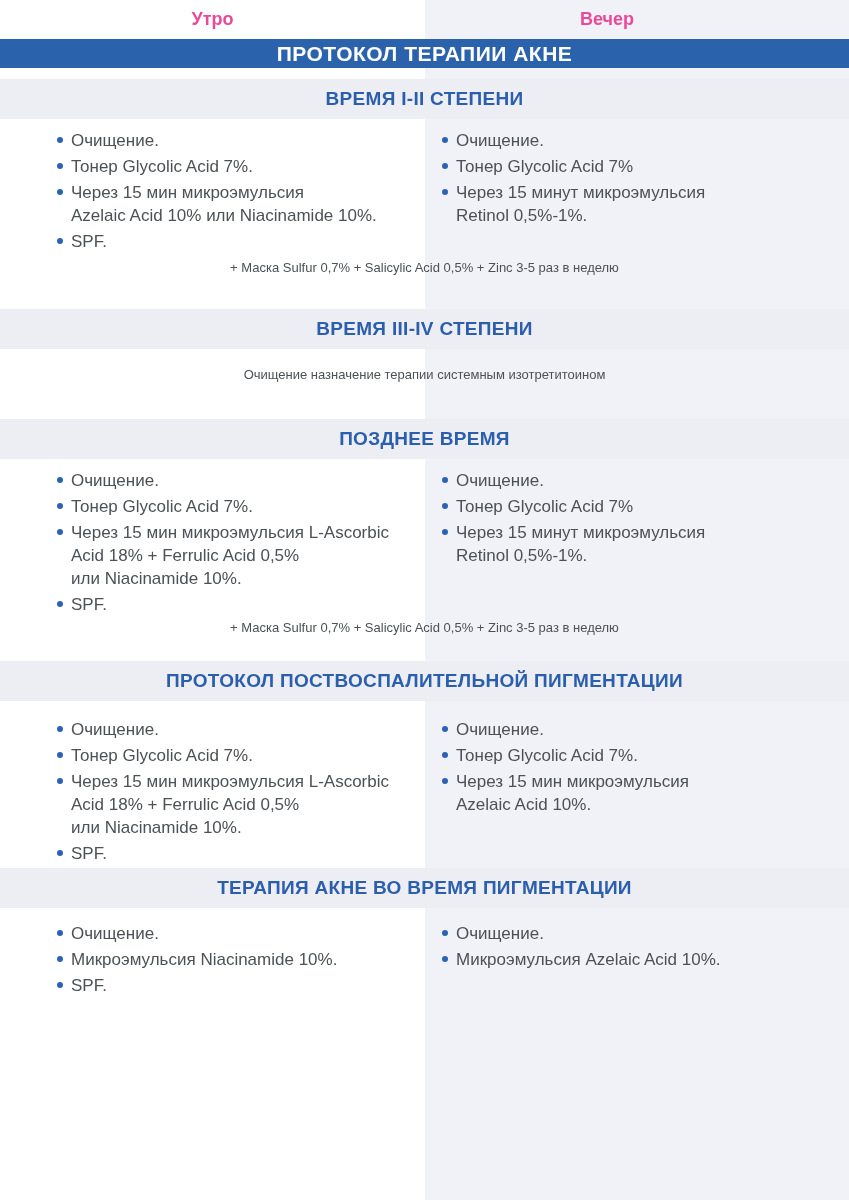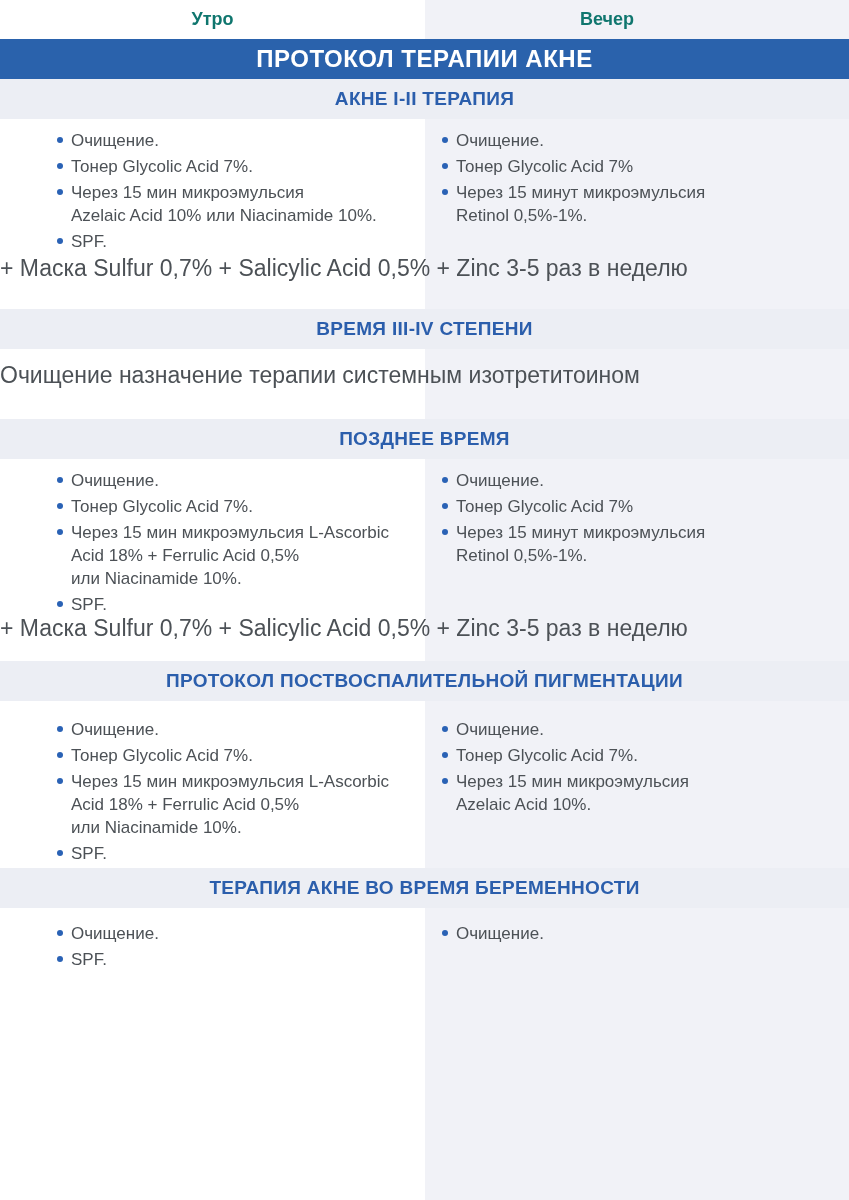--- a/index.html
+++ b/index.html
@@ -13,28 +13,28 @@
   .evening-bg {
     position: absolute; left: 425px; top: 0;
     width: 424px; height: 1200px;
     background: #f1f2f7;
   }
   .layer { position: absolute; left: 0; width: 849px; box-sizing: border-box; }
 
   .header-row { top: 0; height: 39px; display: flex; }
   .header-cell {
     width: 425px; display: flex; align-items: center; justify-content: center;
-    color: #0f766e; font-weight: bold; font-size: 18px;
+    color: #ec4899; font-weight: bold; font-size: 18px;
   }
   .header-cell.evening { width: 364px; }
 
   .banner {
-    top: 39px; height: 40px; background: #2a62ac;
+    top: 39px; height: 29px; background: #2a62ac;
     display: flex; align-items: center; justify-content: center;
-    color: #ffffff; font-weight: bold; font-size: 24px; letter-spacing: 0.5px;
+    color: #ffffff; font-weight: bold; font-size: 21px; letter-spacing: 0.5px;
   }
 
   .band {
     height: 40px; background: #ecEEF4; background: #eceef4;
     display: flex; align-items: center; justify-content: center;
     color: #2b5eac; font-weight: bold; font-size: 19px; letter-spacing: 0.3px;
   }
 
   .cols { display: flex; padding-top: 10px; }
   .col { box-sizing: border-box; }
@@ -44,36 +44,36 @@
   ul.bullets { list-style: none; margin: 0; padding: 0; }
   ul.bullets li { display: flex; margin: 0 16px 3px 0; }
   .dot {
     flex: 0 0 6px; width: 6px; height: 6px; border-radius: 50%;
     background: #2a62b5; margin: 8px 8px 0 0;
   }
   .btxt {
     font-size: 17px; line-height: 23px; color: #4c5156; white-space: pre;
   }
   .note, .center-text {
-    font-size: 23px; color: #4c5156; line-height: 26px;
+    text-align: center; font-size: 13px; color: #4c5156; line-height: 26px;
   }
 </style>
 </head>
 <body>
 
 <div class="evening-bg"></div>
 
 <div class="layer header-row">
   <div class="header-cell">Утро</div>
   <div class="header-cell evening">Вечер</div>
 </div>
 
 <div class="layer banner" style="top:39px">ПРОТОКОЛ ТЕРАПИИ АКНЕ</div>
 
-<div class="layer band" style="top:79px">АКНЕ I-II ТЕРАПИЯ</div>
+<div class="layer band" style="top:79px">ВРЕМЯ I-II СТЕПЕНИ</div>
 <div class="layer cols" style="top:119px">
   <div class="col morning">
     <ul class="bullets">
       <li>
           <span class="dot"></span>
           <span class="btxt">Очищение.</span>
         </li>
       <li>
           <span class="dot"></span>
           <span class="btxt">Тонер Glycolic Acid 7%.</span>
@@ -192,35 +192,43 @@
         </li>
       <li>
           <span class="dot"></span>
           <span class="btxt">Через 15 мин микроэмульсия
 Azelaic Acid 10%.</span>
         </li>
     </ul>
   </div>
 </div>
 
-<div class="layer band" style="top:868px">ТЕРАПИЯ АКНЕ ВО ВРЕМЯ БЕРЕМЕННОСТИ</div>
+<div class="layer band" style="top:868px">ТЕРАПИЯ АКНЕ ВО ВРЕМЯ ПИГМЕНТАЦИИ</div>
 <div class="layer cols" style="top:908px; padding-top:14px">
   <div class="col morning">
     <ul class="bullets">
       <li>
           <span class="dot"></span>
           <span class="btxt">Очищение.</span>
         </li>
       <li>
           <span class="dot"></span>
-          <span class="btxt">SPF.</span>
-        </li>
-    </ul>
-  </div>
-  <div class="col evening">
-    <ul class="bullets">
-      <li>
-          <span class="dot"></span>
-          <span class="btxt">Очищение.</span>
+          <span class="btxt">Микроэмульсия Niacinamide 10%.</span>
+        </li>
+      <li>
+          <span class="dot"></span>
+          <span class="btxt">SPF.</span>
+        </li>
+    </ul>
+  </div>
+  <div class="col evening">
+    <ul class="bullets">
+      <li>
+          <span class="dot"></span>
+          <span class="btxt">Очищение.</span>
+        </li>
+      <li>
+          <span class="dot"></span>
+          <span class="btxt">Микроэмульсия Azelaic Acid 10%.</span>
         </li>
     </ul>
   </div>
 </div>
 
 </body></html>

